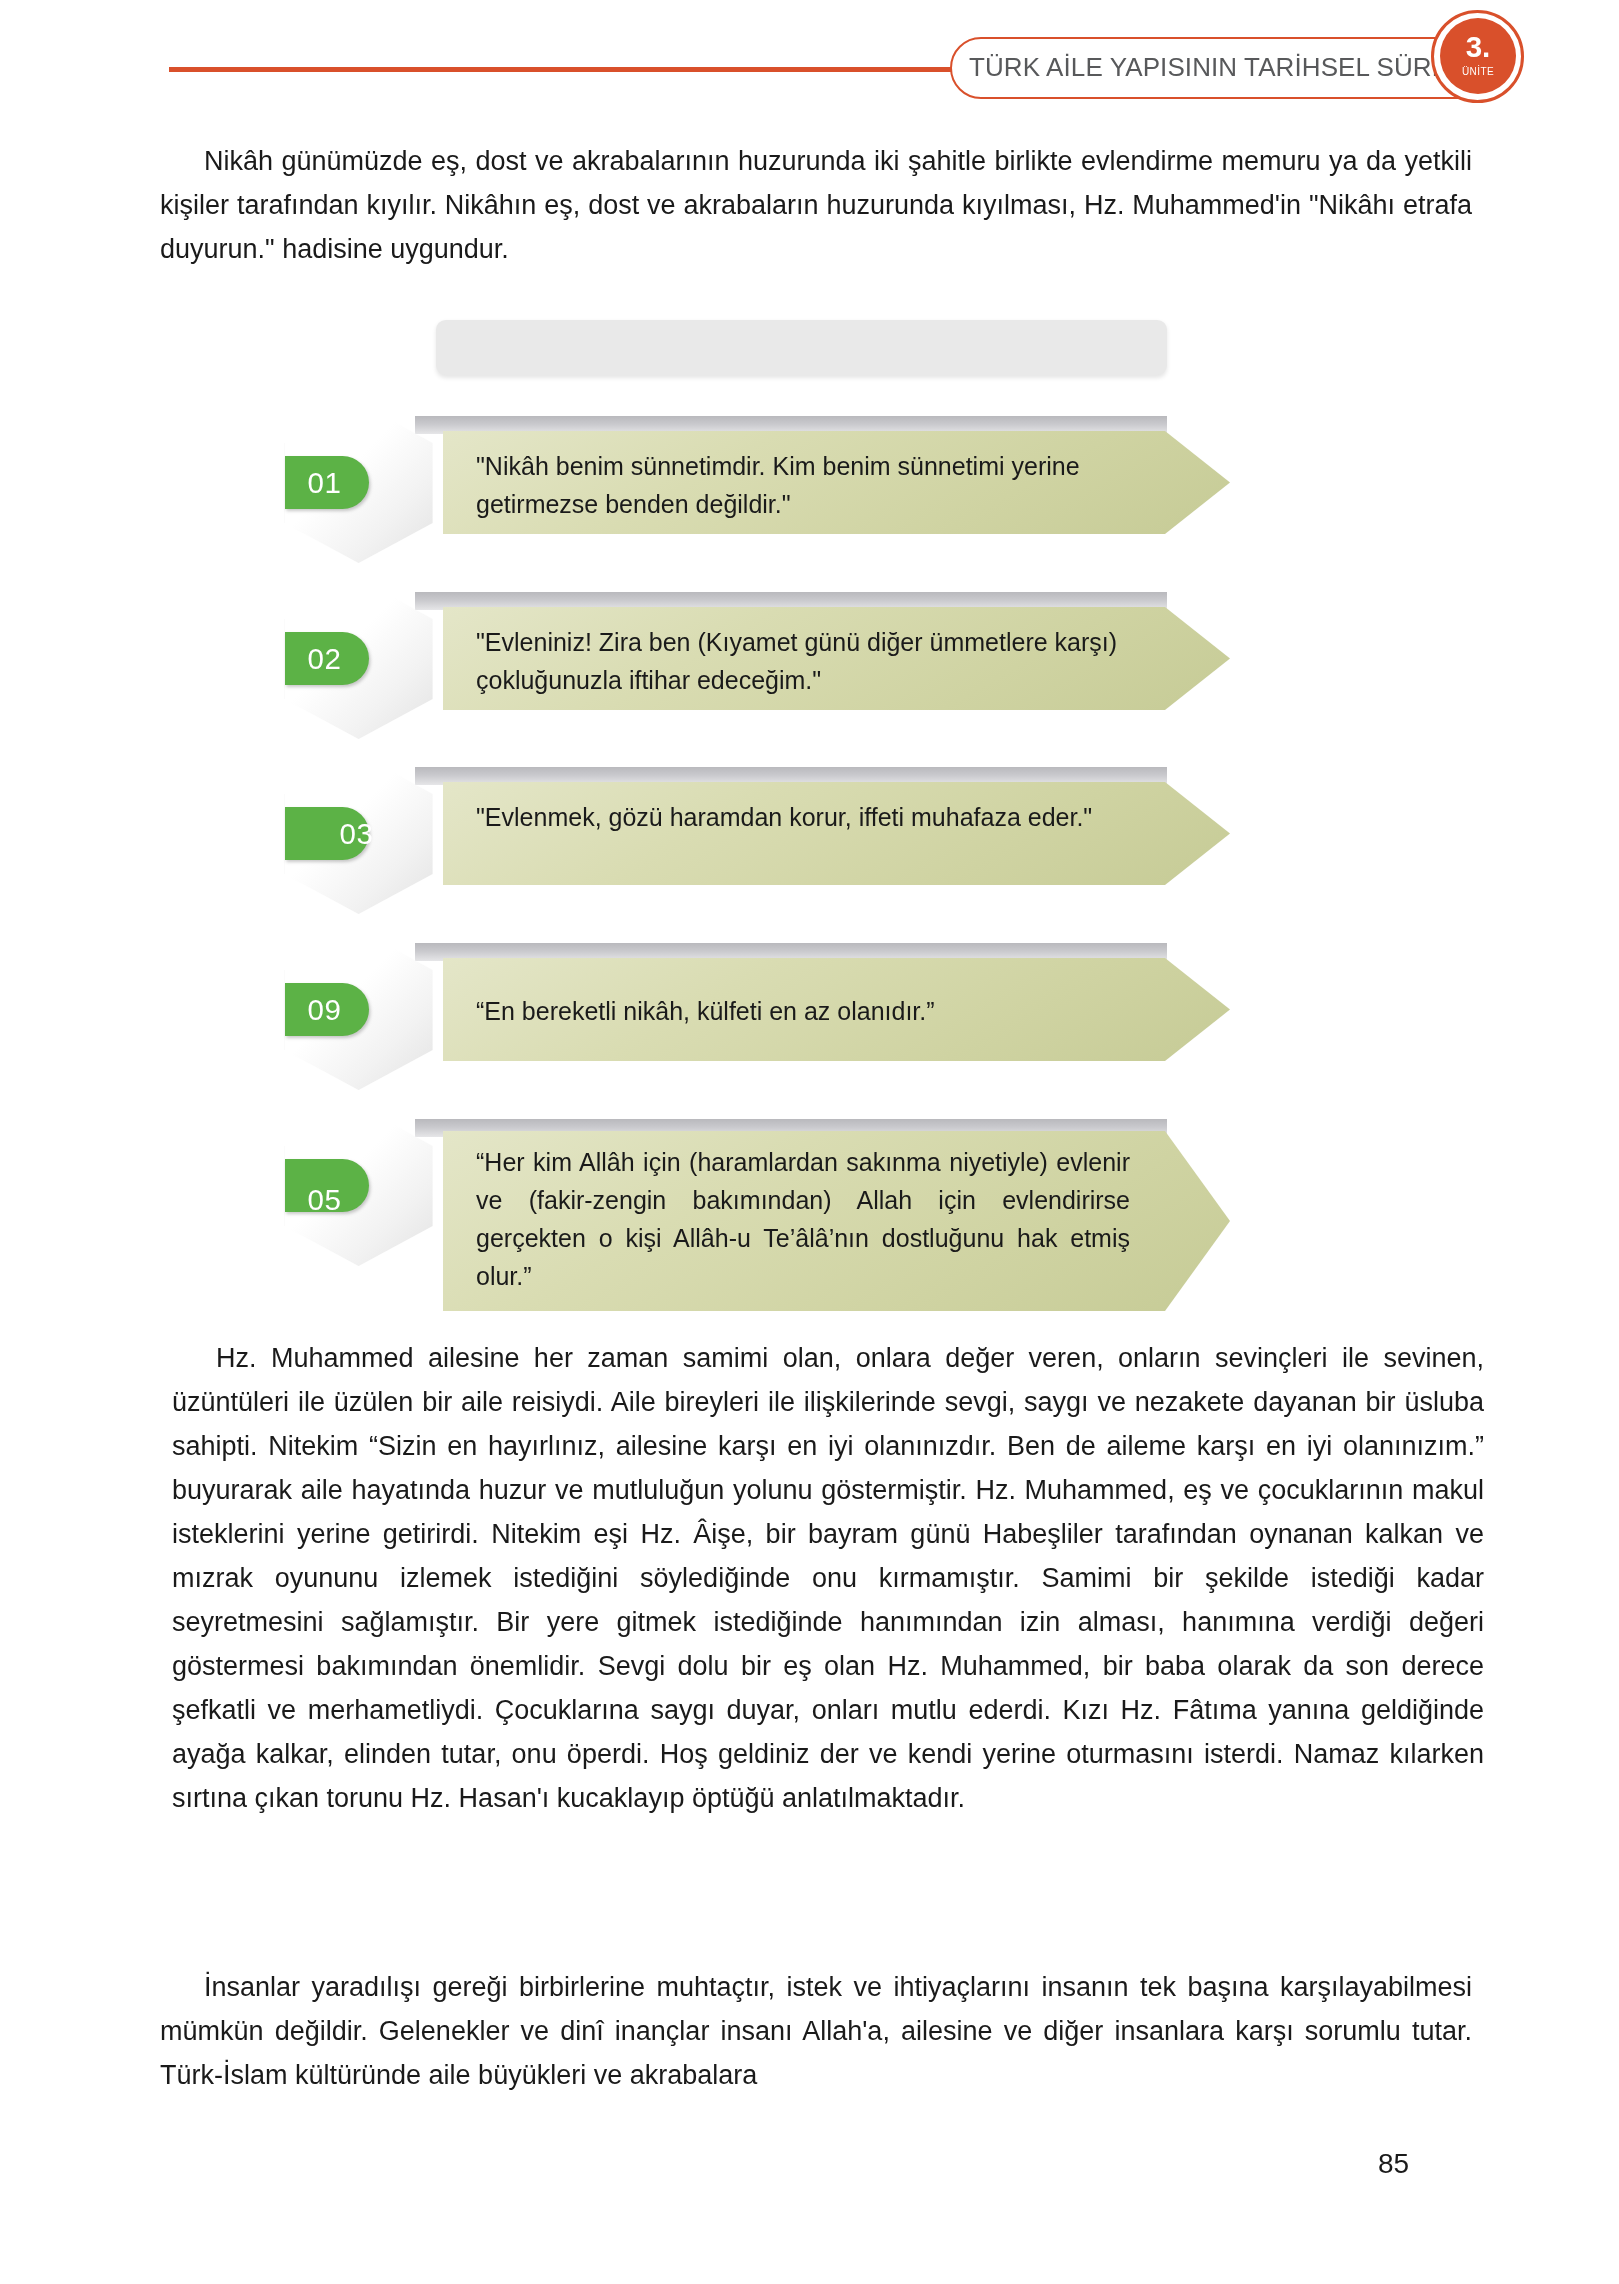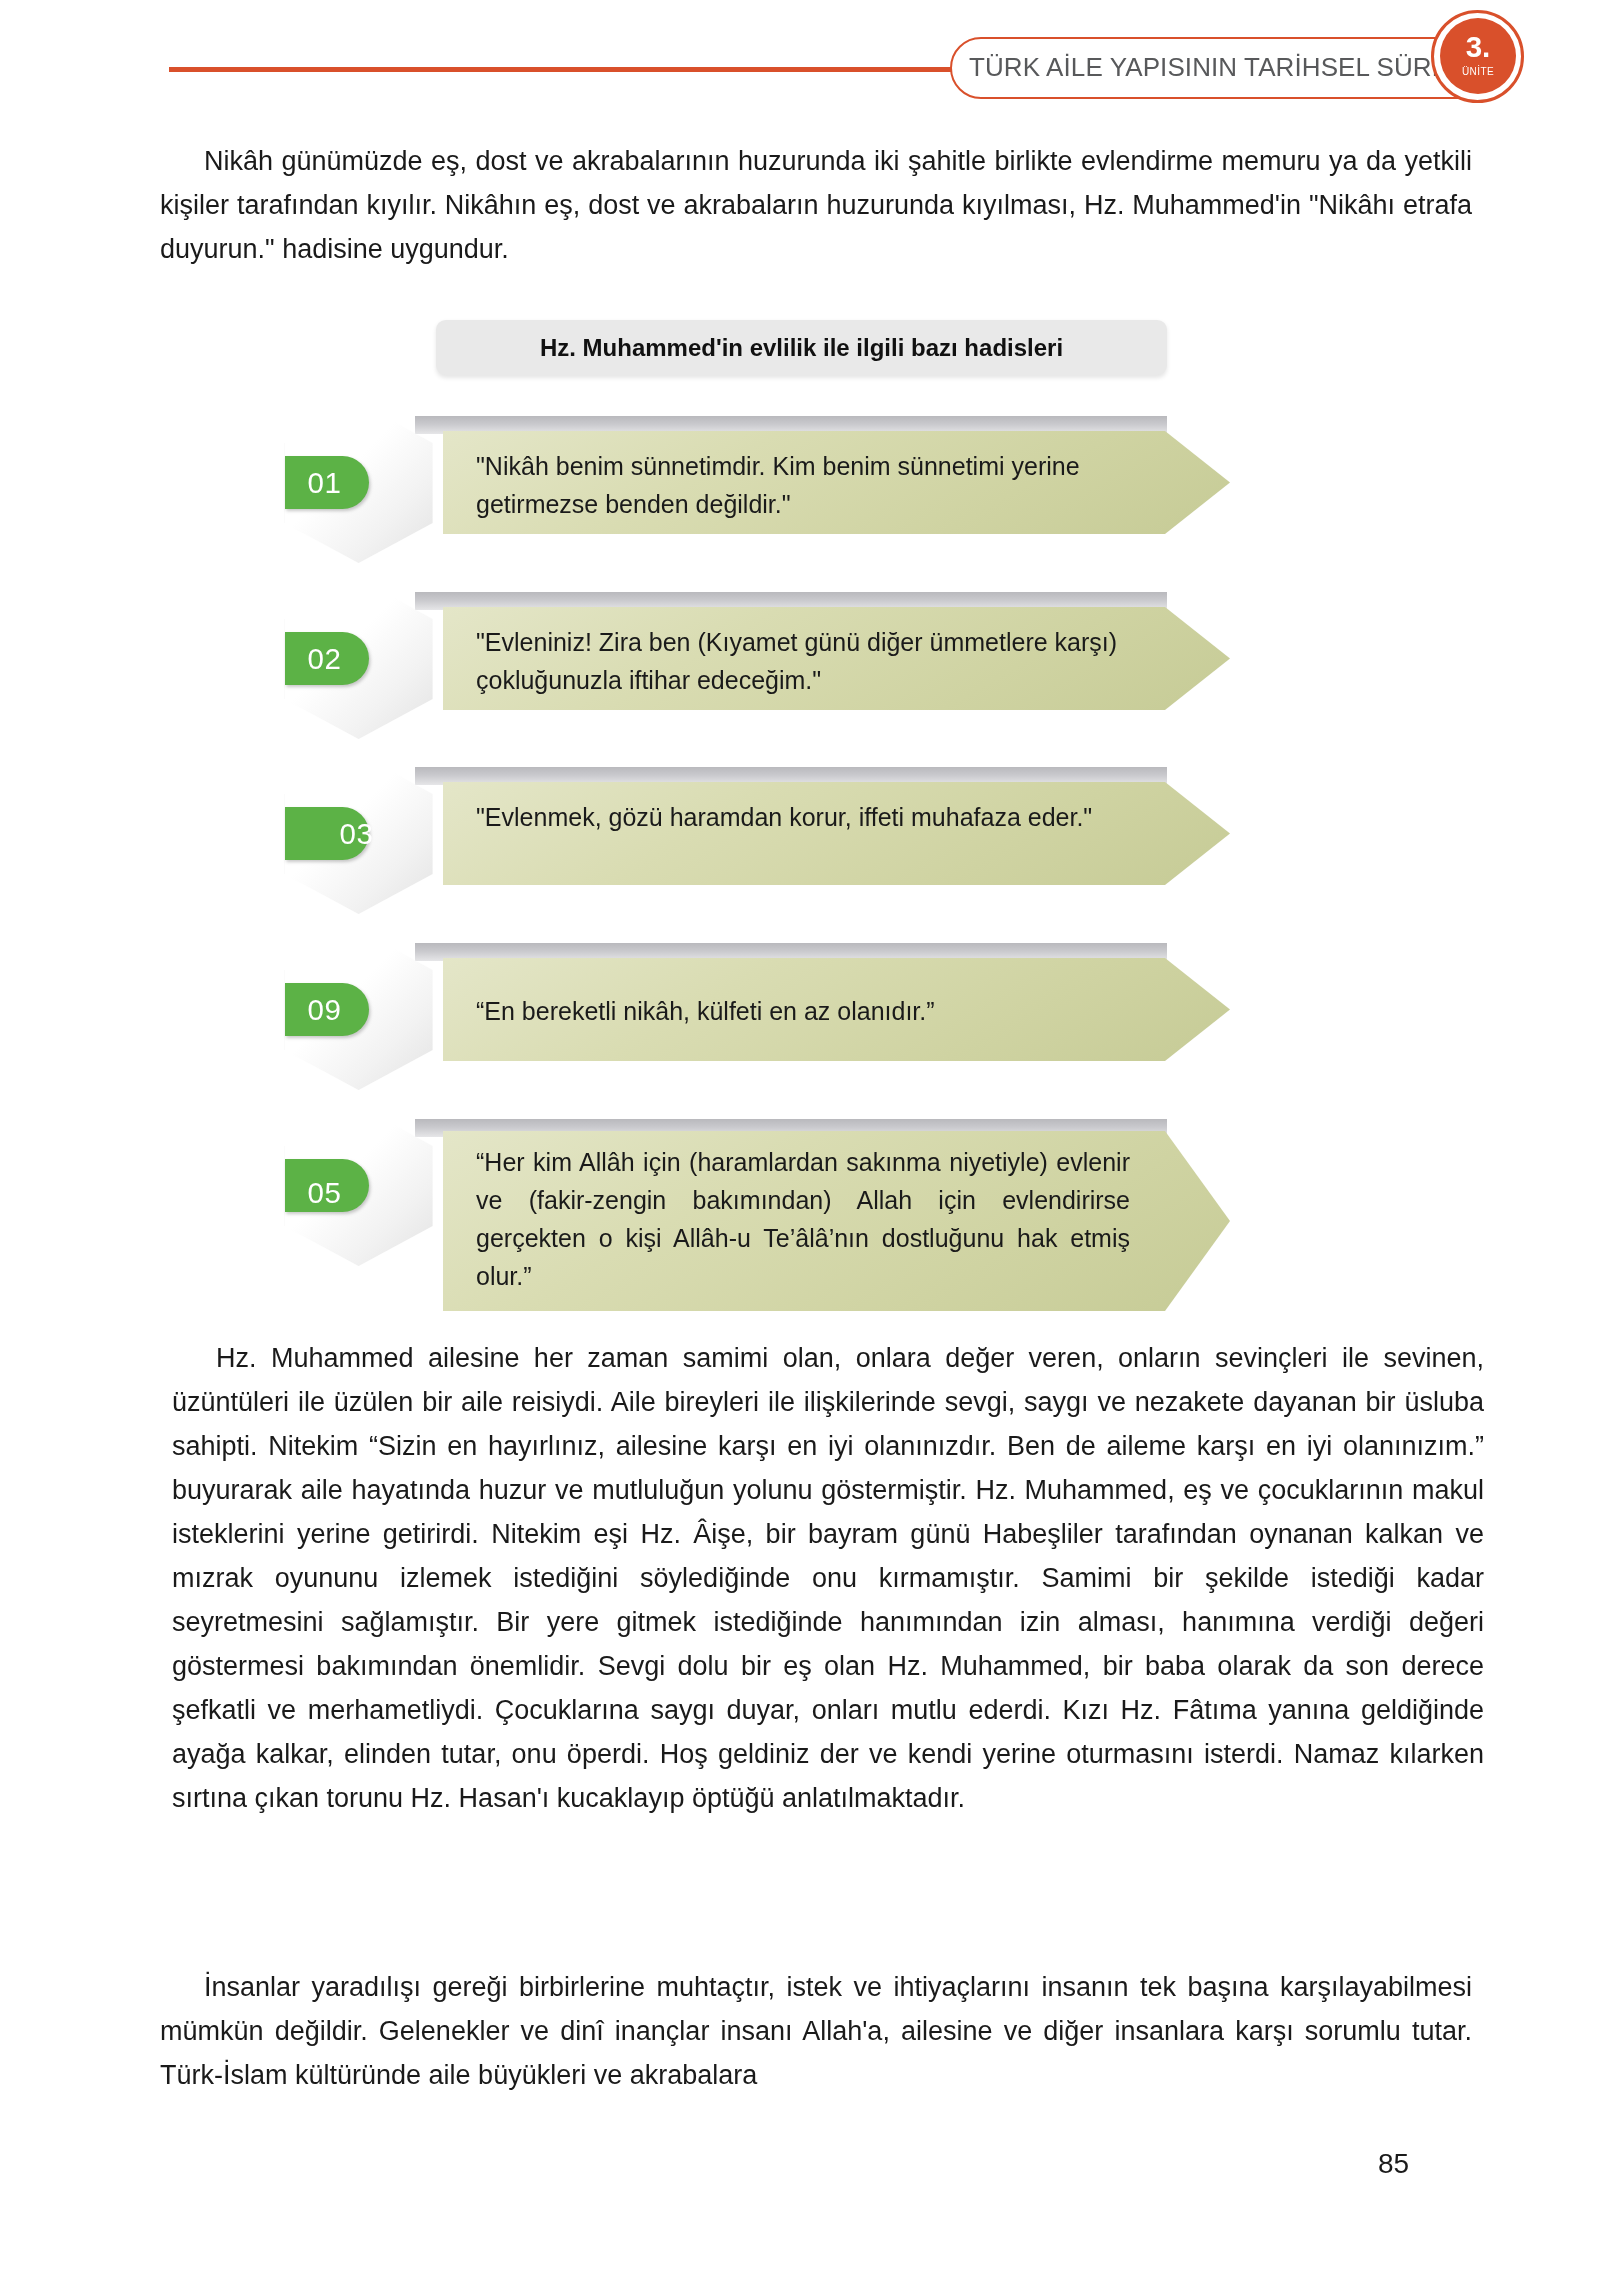--- a/index.html
+++ b/index.html
@@ -190,21 +190,20 @@
     <div class="unit-num">3.</div>
     <div class="unit-label">ÜNİTE</div>
   </div>
 </div>
 
 <div class="para" id="para-intro"><span class="indent"></span><span>Nikâh günümüzde eş, dost ve akrabalarının huzurunda iki şahitle birlikte evlendirme memuru ya da yetkili kişiler tarafından kıyılır. Nikâhın eş, dost ve akrabaların huzurunda kıyılması, Hz. Muhammed'in "Nikâhı etrafa duyurun." hadisine uygundur.</span></div>
 
 <div class="info">
 
   <div class="info-title-box"></div>
-  <div class="info-title">Hz. Muhammed'in evlilik ile ilgili bazı hadisleri</div>
 
   <div class="row" style="top:83px;">
     <div class="strip" style="top:12.7px;"></div>
     <div class="hex" style="top:0px;"></div>
     <div class="banner" style="top:28px;height:103px;"></div>
     <div class="num-tab" style="top:53px;"></div>
     <div class="num-text" style="top:53px;">01</div>
     <div class="banner-text" style="top:44px;">"Nikâh benim sünnetimdir. Kim benim sünnetimi yerine getirmezse benden değildir."</div>
   </div>
 
@@ -233,21 +232,21 @@
     <div class="num-tab" style="top:53px;"></div>
     <div class="num-text" style="top:53px;">09</div>
     <div class="banner-text" style="top:62px;">“En bereketli nikâh, külfeti en az olanıdır.”</div>
   </div>
 
   <div class="row" style="top:786px;">
     <div class="strip" style="top:12.7px;"></div>
     <div class="hex" style="top:0px;"></div>
     <div class="banner" style="top:25px;height:180px;"></div>
     <div class="num-tab" style="top:53px;"></div>
-    <div class="num-text" style="top:60px;">05</div>
+    <div class="num-text" style="top:67px;">05</div>
     <div class="banner-text justified" style="top:37px;width:654px;">“Her kim Allâh için (haramlardan sakınma niyetiyle) evlenir ve (fakir-zengin bakımından) Allah için evlendirirse gerçekten o kişi Allâh-u Te’âlâ’nın dostluğunu hak etmiş olur.”</div>
   </div>
 
 </div>
 
 <div class="para" id="para-mid"><span class="indent"></span><span>Hz. Muhammed ailesine her zaman samimi olan, onlara değer veren, onların sevinçleri ile sevinen, üzüntüleri ile üzülen bir aile reisiydi. Aile bireyleri ile ilişkilerinde sevgi, saygı ve nezakete dayanan bir üsluba sahipti. Nitekim “Sizin en hayırlınız, ailesine karşı en iyi olanınızdır. Ben de aileme karşı en iyi olanınızım.” buyurarak aile hayatında huzur ve mutluluğun yolunu göstermiştir. Hz. Muhammed, eş ve çocuklarının makul isteklerini yerine getirirdi. Nitekim eşi Hz. Âişe, bir bayram günü Habeşliler tarafından oynanan kalkan ve mızrak oyununu izlemek istediğini söylediğinde onu kırmamıştır. Samimi bir şekilde istediği kadar seyretmesini sağlamıştır. Bir yere gitmek istediğinde hanımından izin alması, hanımına verdiği değeri göstermesi bakımından önemlidir. Sevgi dolu bir eş olan Hz. Muhammed, bir baba olarak da son derece şefkatli ve merhametliydi. Çocuklarına saygı duyar, onları mutlu ederdi. Kızı Hz. Fâtıma yanına geldiğinde ayağa kalkar, elinden tutar, onu öperdi. Hoş geldiniz der ve kendi yerine oturmasını isterdi. Namaz kılarken sırtına çıkan torunu Hz. Hasan'ı kucaklayıp öptüğü anlatılmaktadır.</span></div>
 
 <div class="para" id="para-end"><span class="indent"></span><span>İnsanlar yaradılışı gereği birbirlerine muhtaçtır, istek ve ihtiyaçlarını insanın tek başına karşılayabilmesi mümkün değildir. Gelenekler ve dinî inançlar insanı Allah'a, ailesine ve diğer insanlara karşı sorumlu tutar. Türk-İslam kültüründe aile büyükleri ve akrabalara</span></div>
 
 <div class="page-number">85</div>

